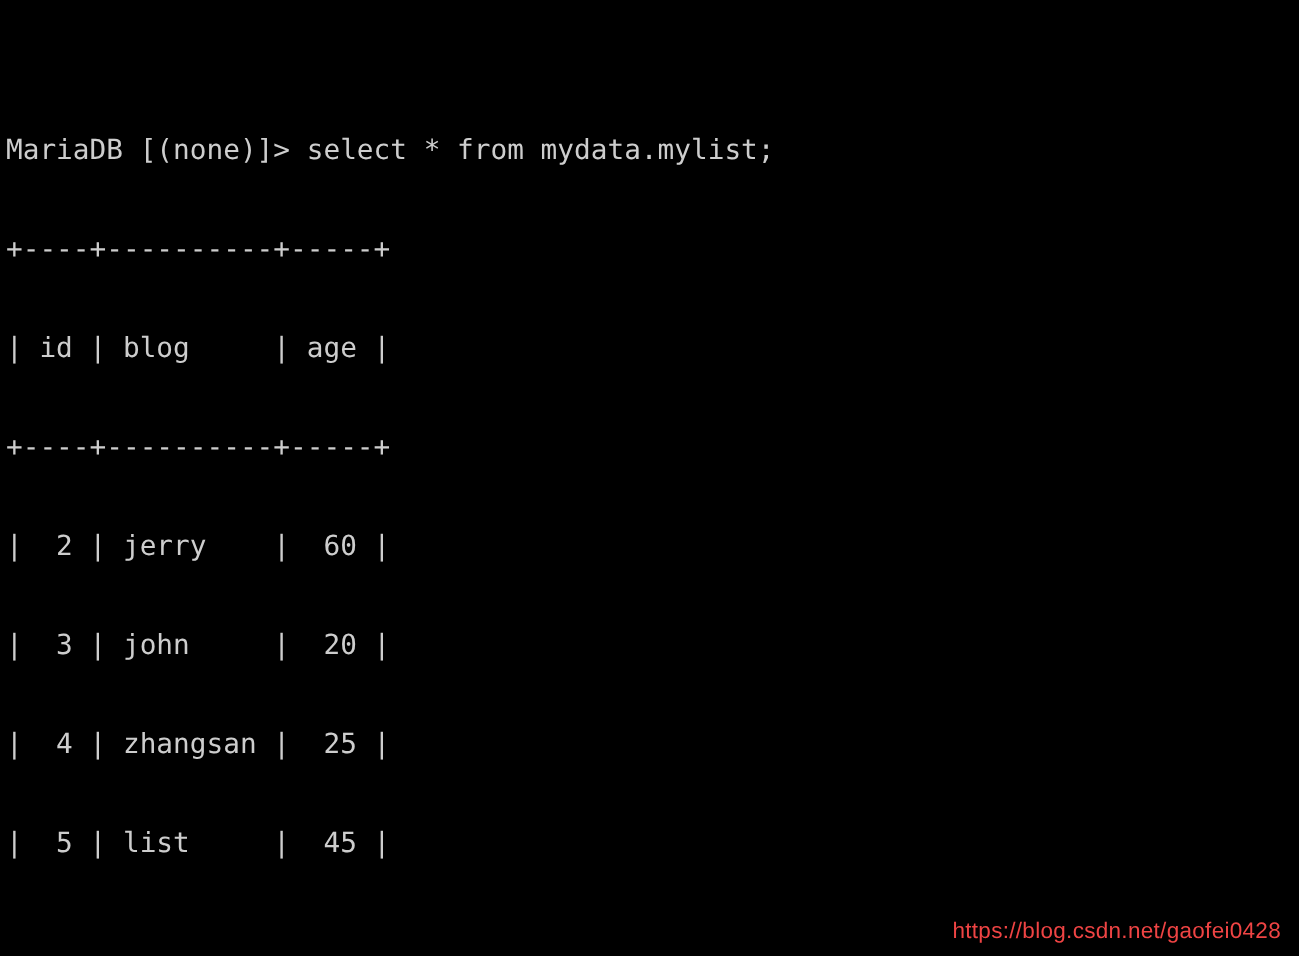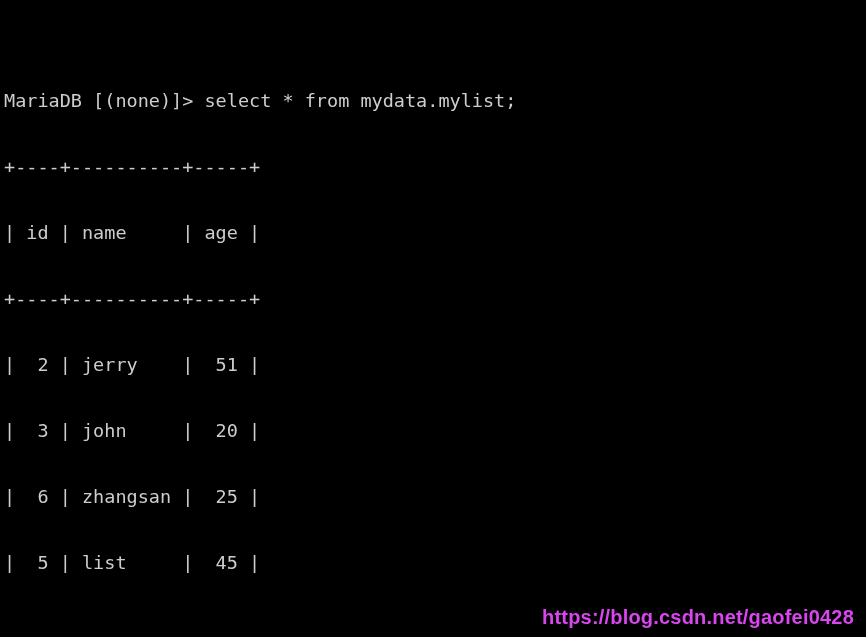--- a/index.html
+++ b/index.html
@@ -41,41 +41,40 @@
   
   .dim {
     color: #cdcdcd;
     font-weight: normal;
   }
   .watermark {
     position: absolute;
     right: 12px;
     bottom: 8px;
     font-family: "Liberation Sans", sans-serif;
-    font-size: 20px;
-    color: #d946ef;
+    font-size: 15px;
+    color: #ef4444;
     letter-spacing: 0.2px;
     white-space: pre;
-    font-weight: bold;
   }
 </style>
 </head>
 <body>
 
 <div id="terminal">
   <div class="screen">
 
     
     <div class="line dim">MariaDB [(none)]&gt; select * from mydata.mylist;</div>
     <div class="line dim">+----+----------+-----+</div>
-    <div class="line dim">| id | name     | age |</div>
+    <div class="line dim">| id | blog     | age |</div>
     <div class="line dim">+----+----------+-----+</div>
-    <div class="line dim">|  2 | jerry    |  51 |</div>
+    <div class="line dim">|  2 | jerry    |  60 |</div>
     <div class="line dim">|  3 | john     |  20 |</div>
-    <div class="line dim">|  6 | zhangsan |  25 |</div>
+    <div class="line dim">|  4 | zhangsan |  25 |</div>
     <div class="line dim">|  5 | list     |  45 |</div>
     
     
     
     
 
     
     
     
     

